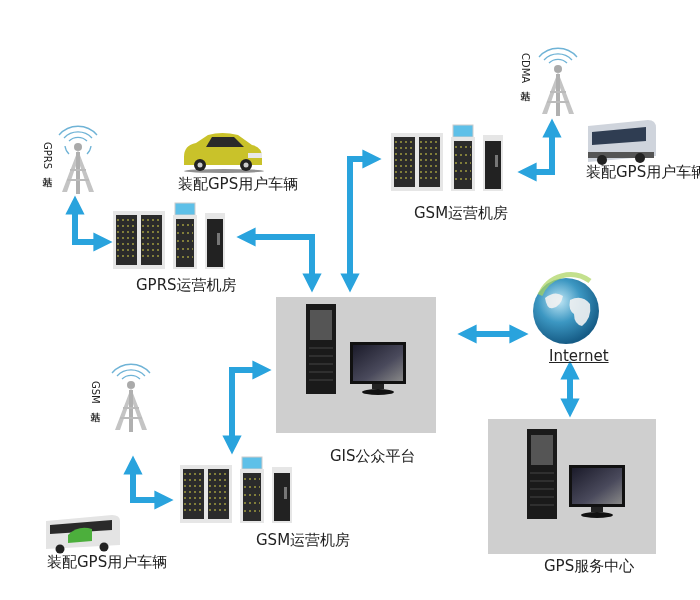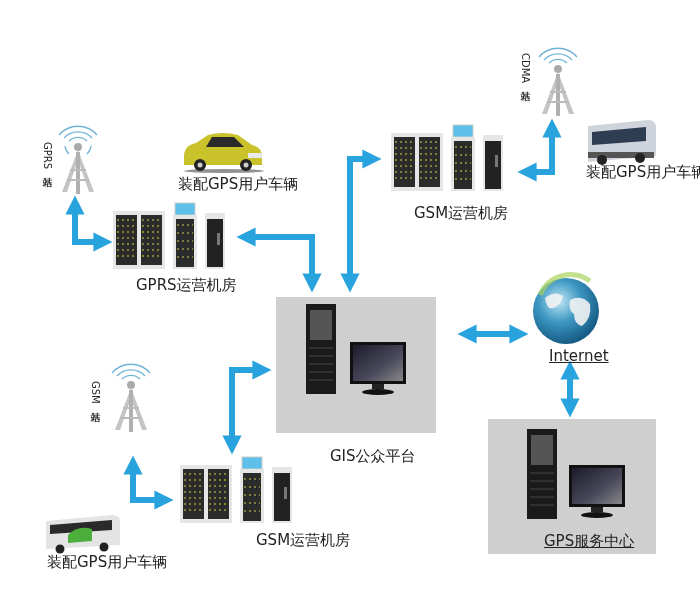--- a/index.html
+++ b/index.html
@@ -198,17 +198,17 @@
 <div class="vlabel" style="left:40px;top:142px;">GPRS基站</div>
 <div class="label" style="left:178px;top:175px;">装配GPS用户车辆</div>
 <div class="label" style="left:136px;top:276px;">GPRS运营机房</div>
 
 <div class="vlabel" style="left:518px;top:53px;">CDMA基站</div>
 <div class="label" style="left:586px;top:163px;">装配GPS用户车辆</div>
 <div class="label" style="left:414px;top:204px;">GSM运营机房</div>
 
 <div class="label" style="left:330px;top:407px;margin-top:40px;">GIS公众平台</div>
 <div class="label" style="left:549px;top:347px;text-decoration:underline;">Internet</div>
-<div class="label" style="left:544px;top:532px;text-decoration:underline;">GPS服务中心</div>
+<div class="label" style="left:544px;top:557px;">GPS服务中心</div>
 
 <div class="vlabel" style="left:88px;top:381px;">GSM基站</div>
 <div class="label" style="left:209px;top:531px;margin-left:47px;">GSM运营机房</div>
 <div class="label" style="left:47px;top:553px;">装配GPS用户车辆</div>
 
 </body></html>

